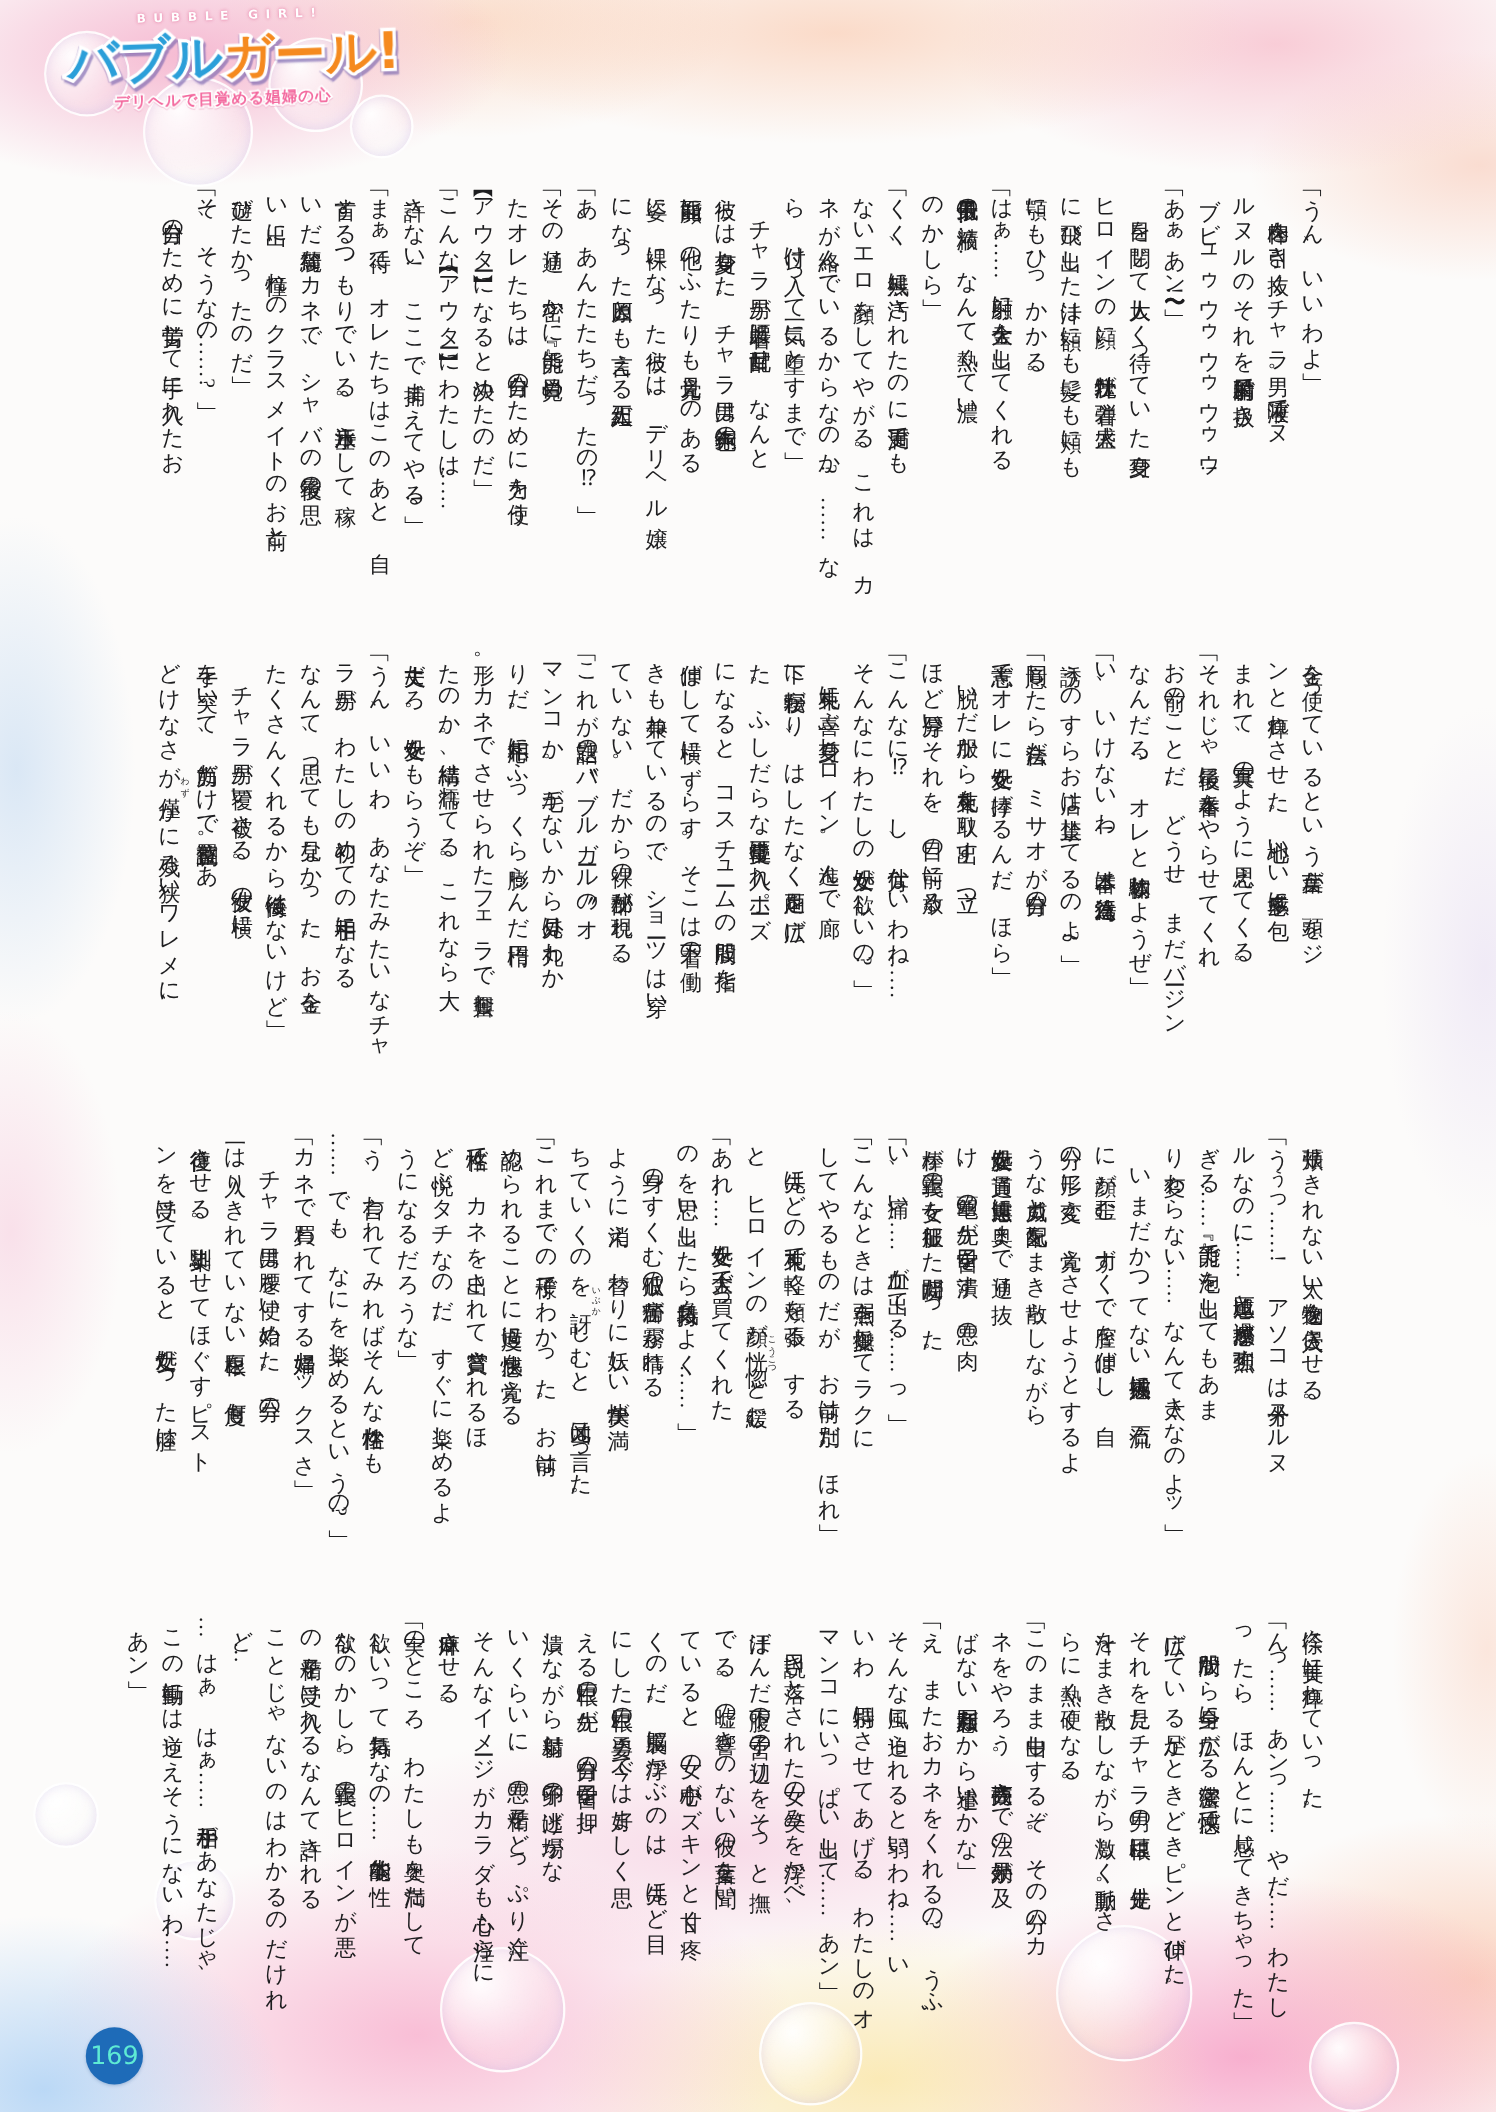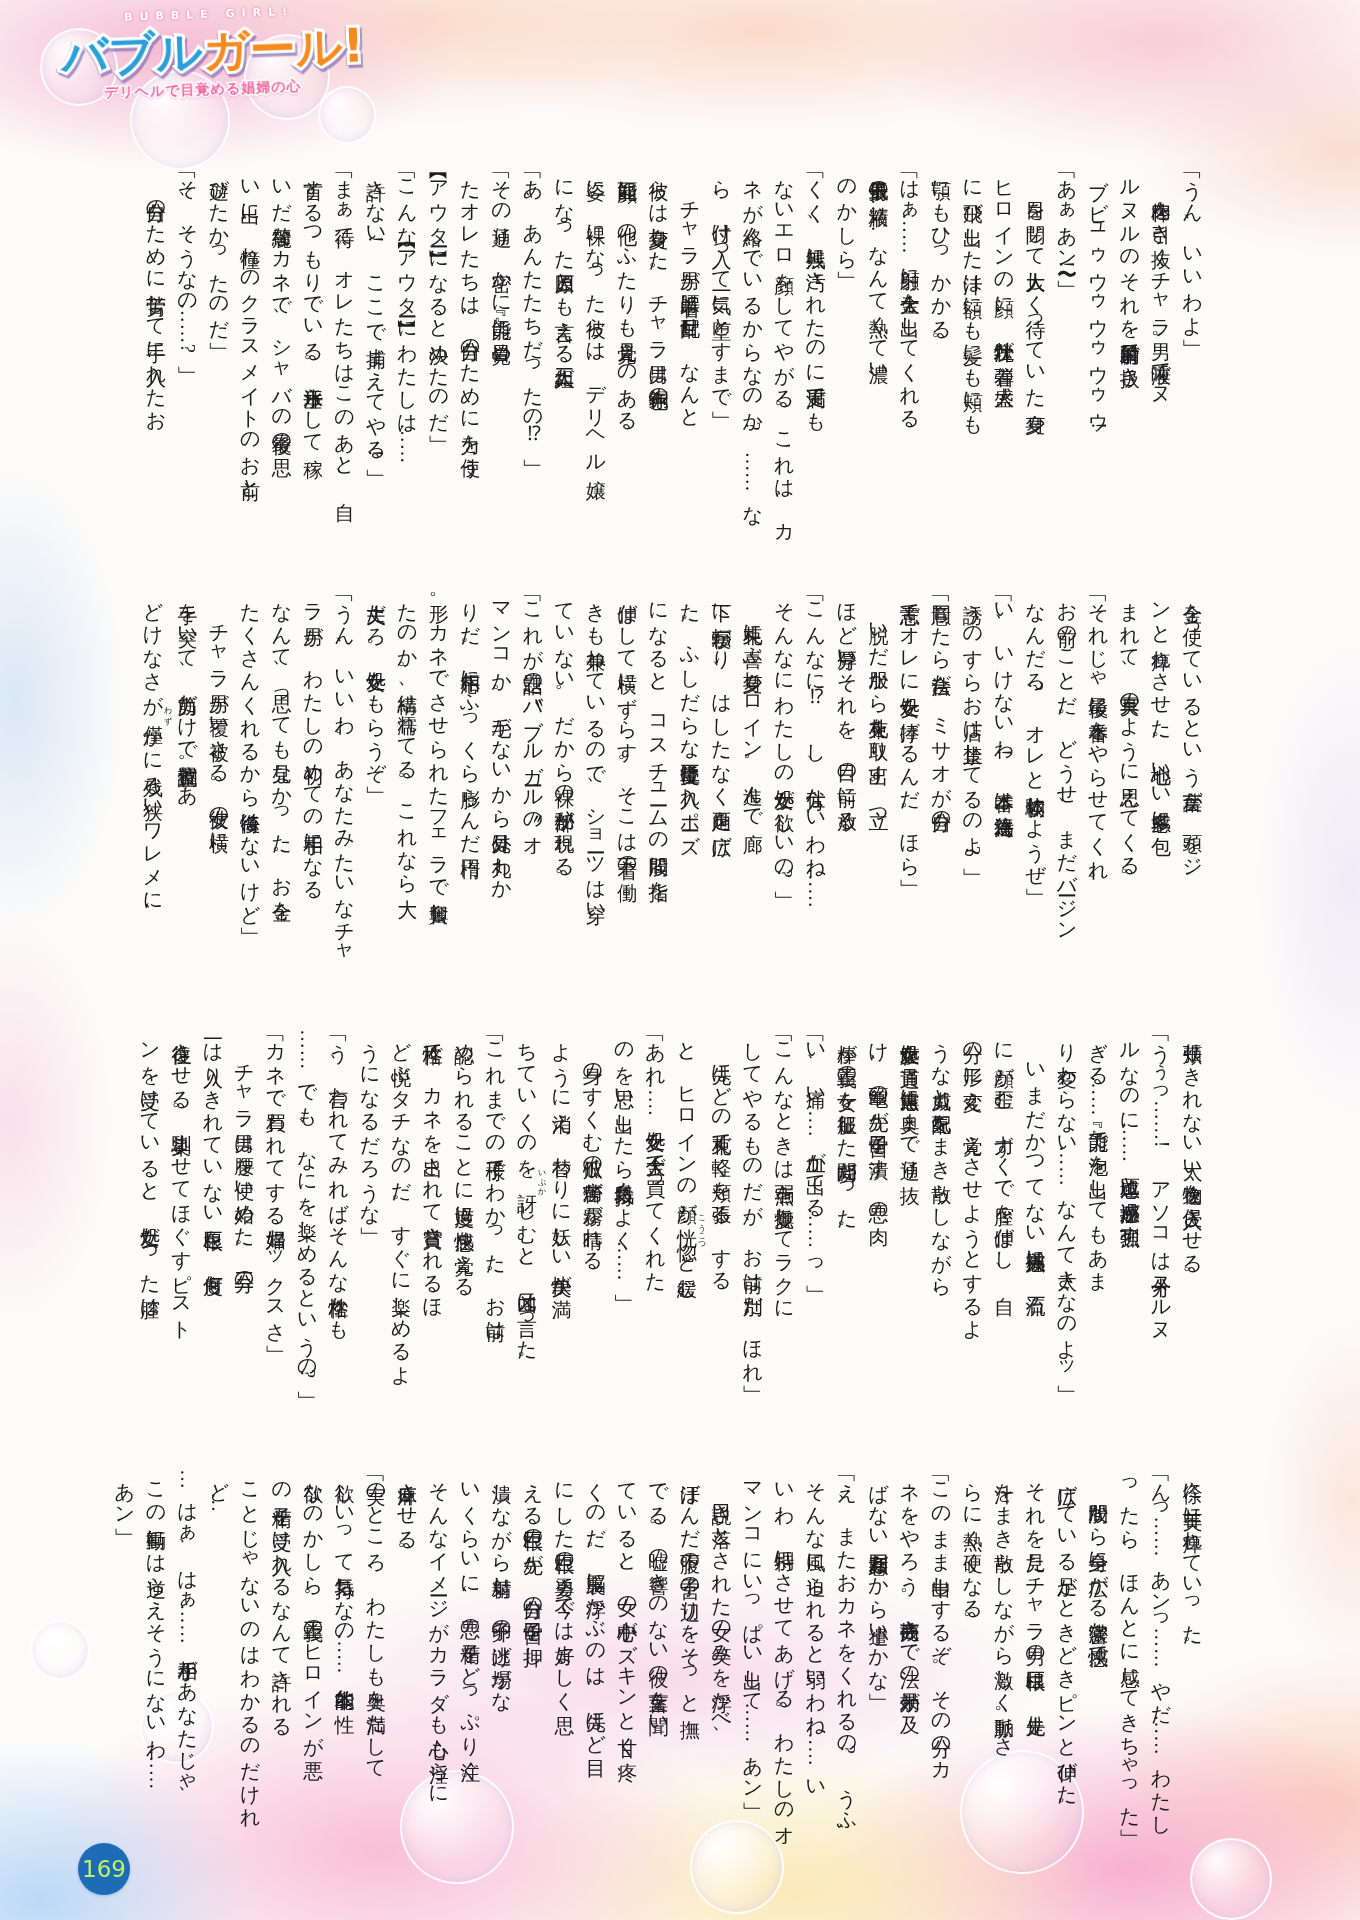--- a/index.html
+++ b/index.html
@@ -68,21 +68,21 @@
   #band-1{top:166px;}
   #band-2{top:589px;}
   #band-3{top:1029px;}
   #band-4{top:1469px;}
   .col{display:block;}
   ruby rt{font-size:8px;letter-spacing:0;font-family:"Liberation Serif", serif;}
 
   
   #page-number{
     position:absolute;left:78px;top:1843px;width:52px;height:52px;border-radius:50%;
-    background:#1e6bb8;color:#bef264;
+    background:#1e6bb8;color:#5eead4;
     font-family:"DejaVu Sans", sans-serif;font-size:23px;
     display:flex;align-items:center;justify-content:center;
     box-shadow:0 1px 3px rgba(40,90,150,0.3);
   }
 </style>
 </head>
 <body>
 
 <div class="bubble" style="left:40px;top:28px;width:74px;height:74px;"></div>
 <div class="bubble" style="left:130px;top:70px;width:96px;height:96px;"></div>

